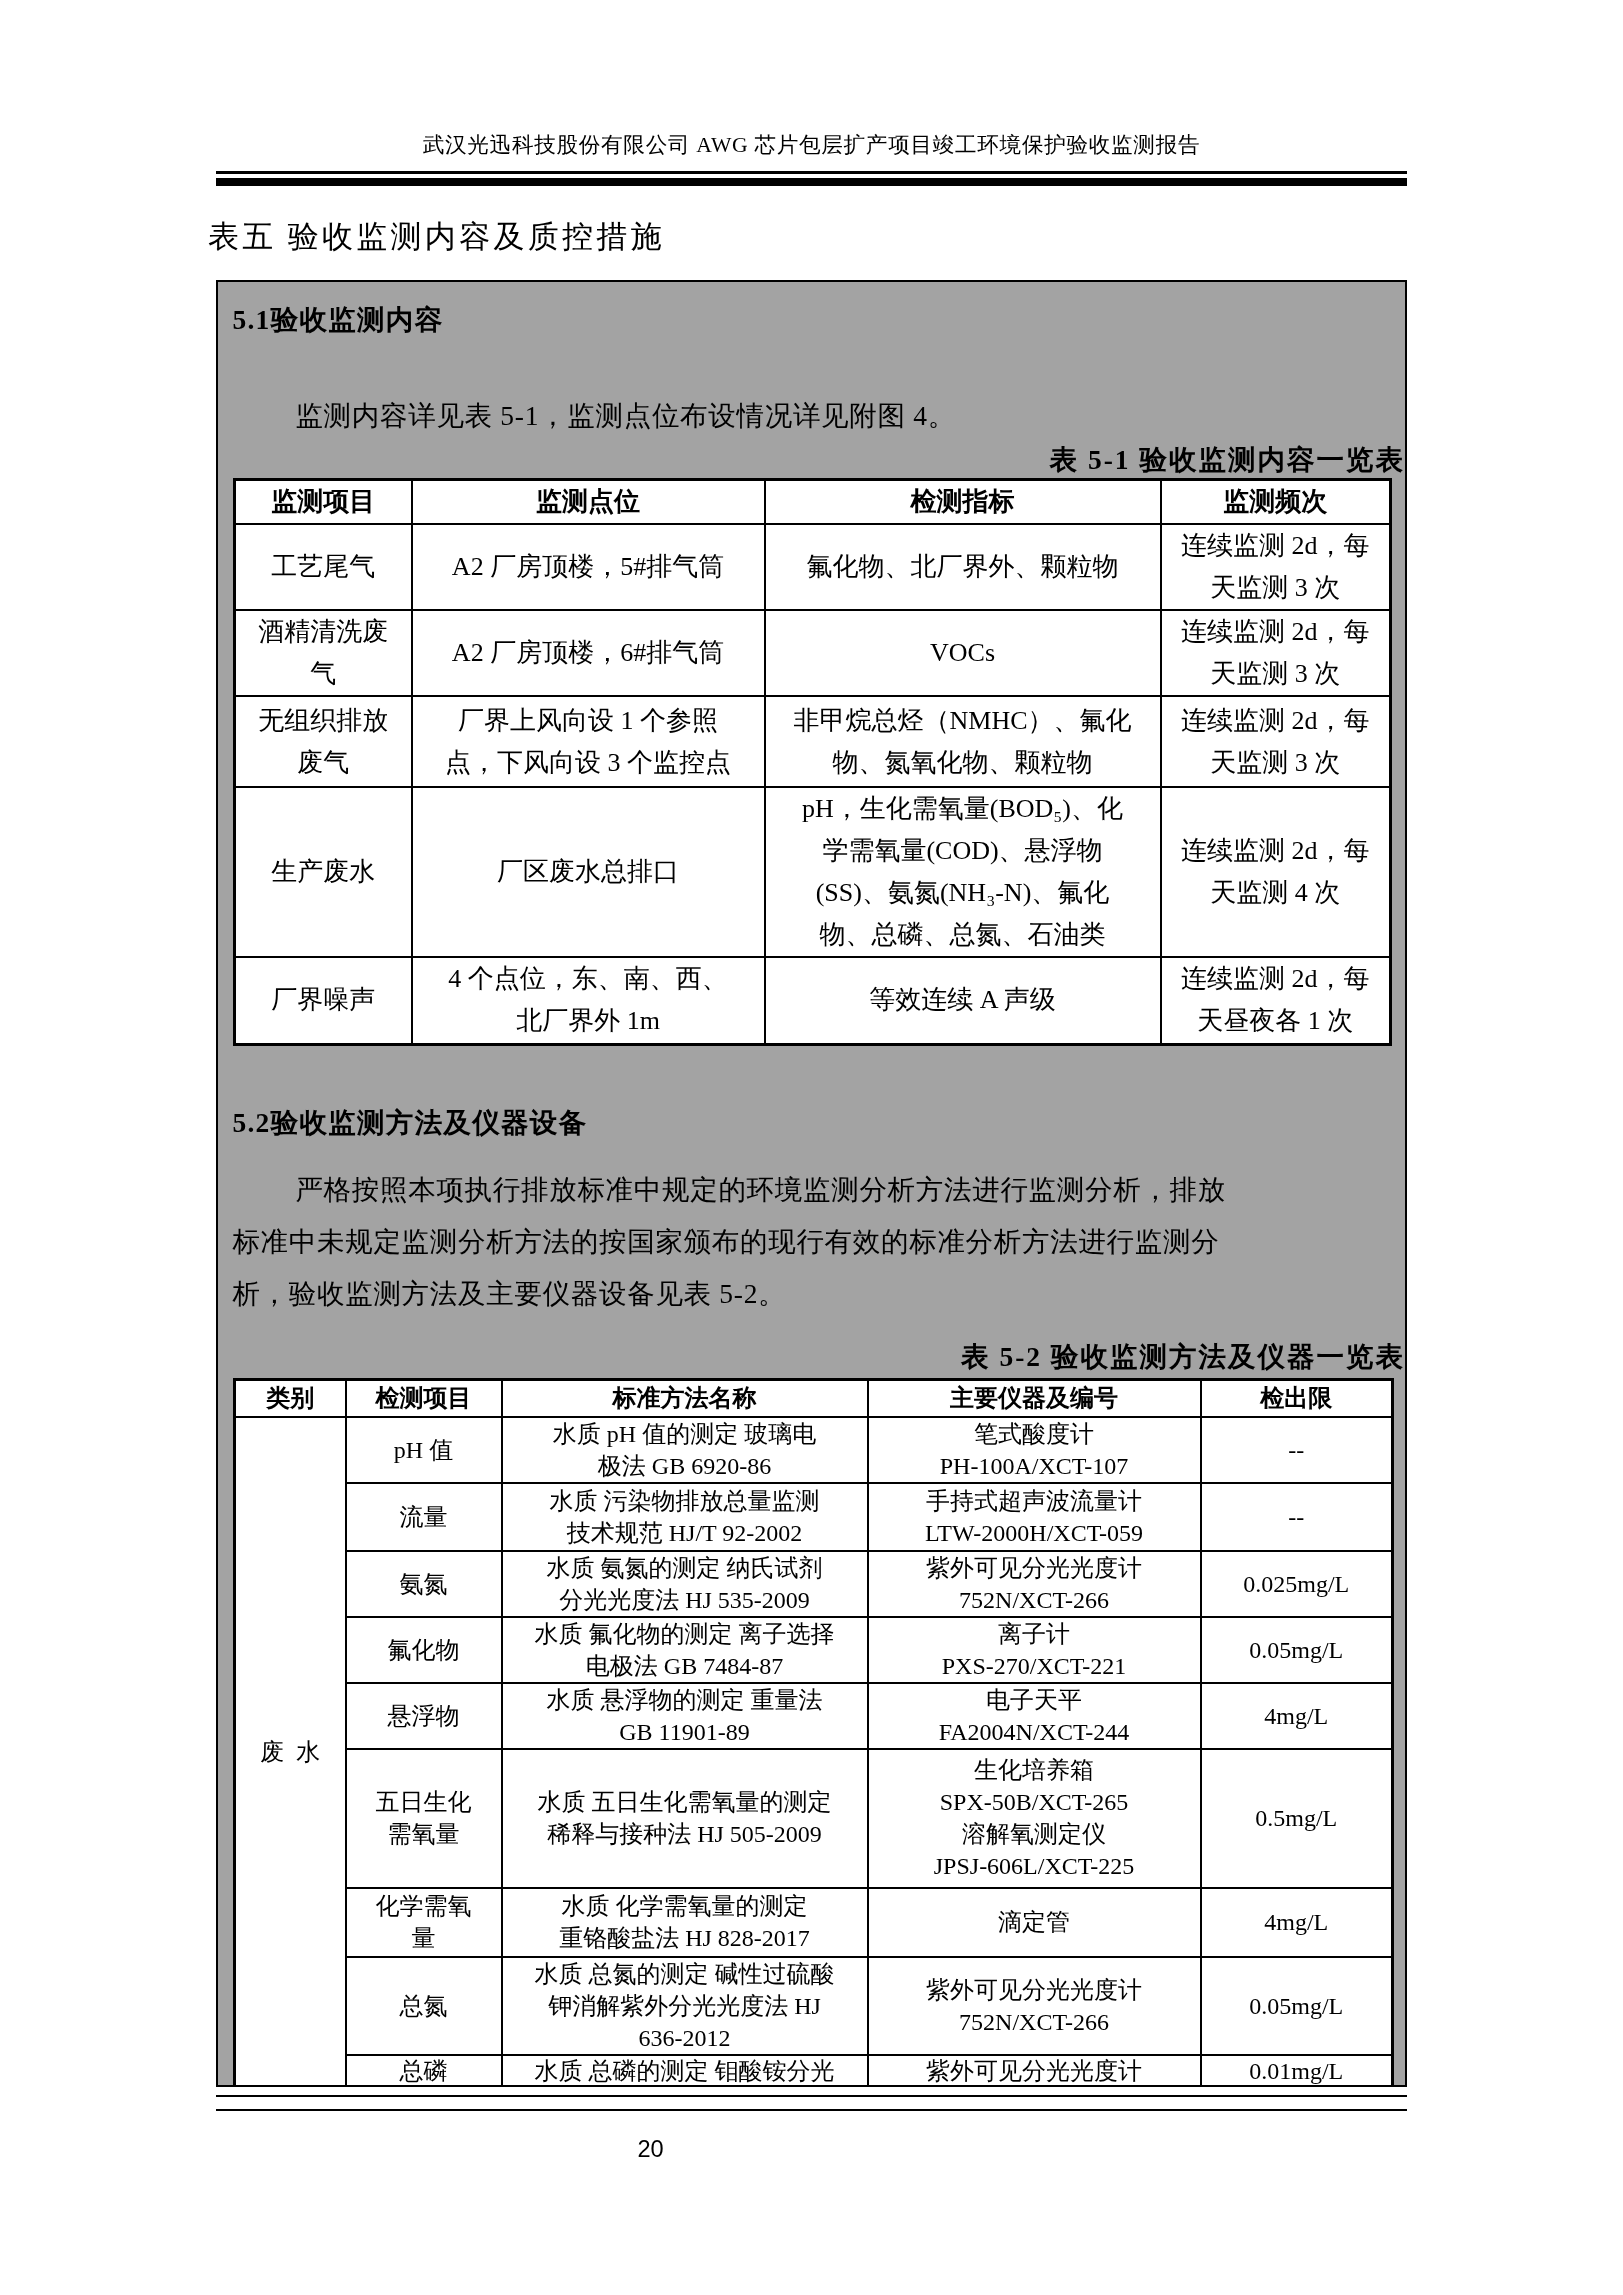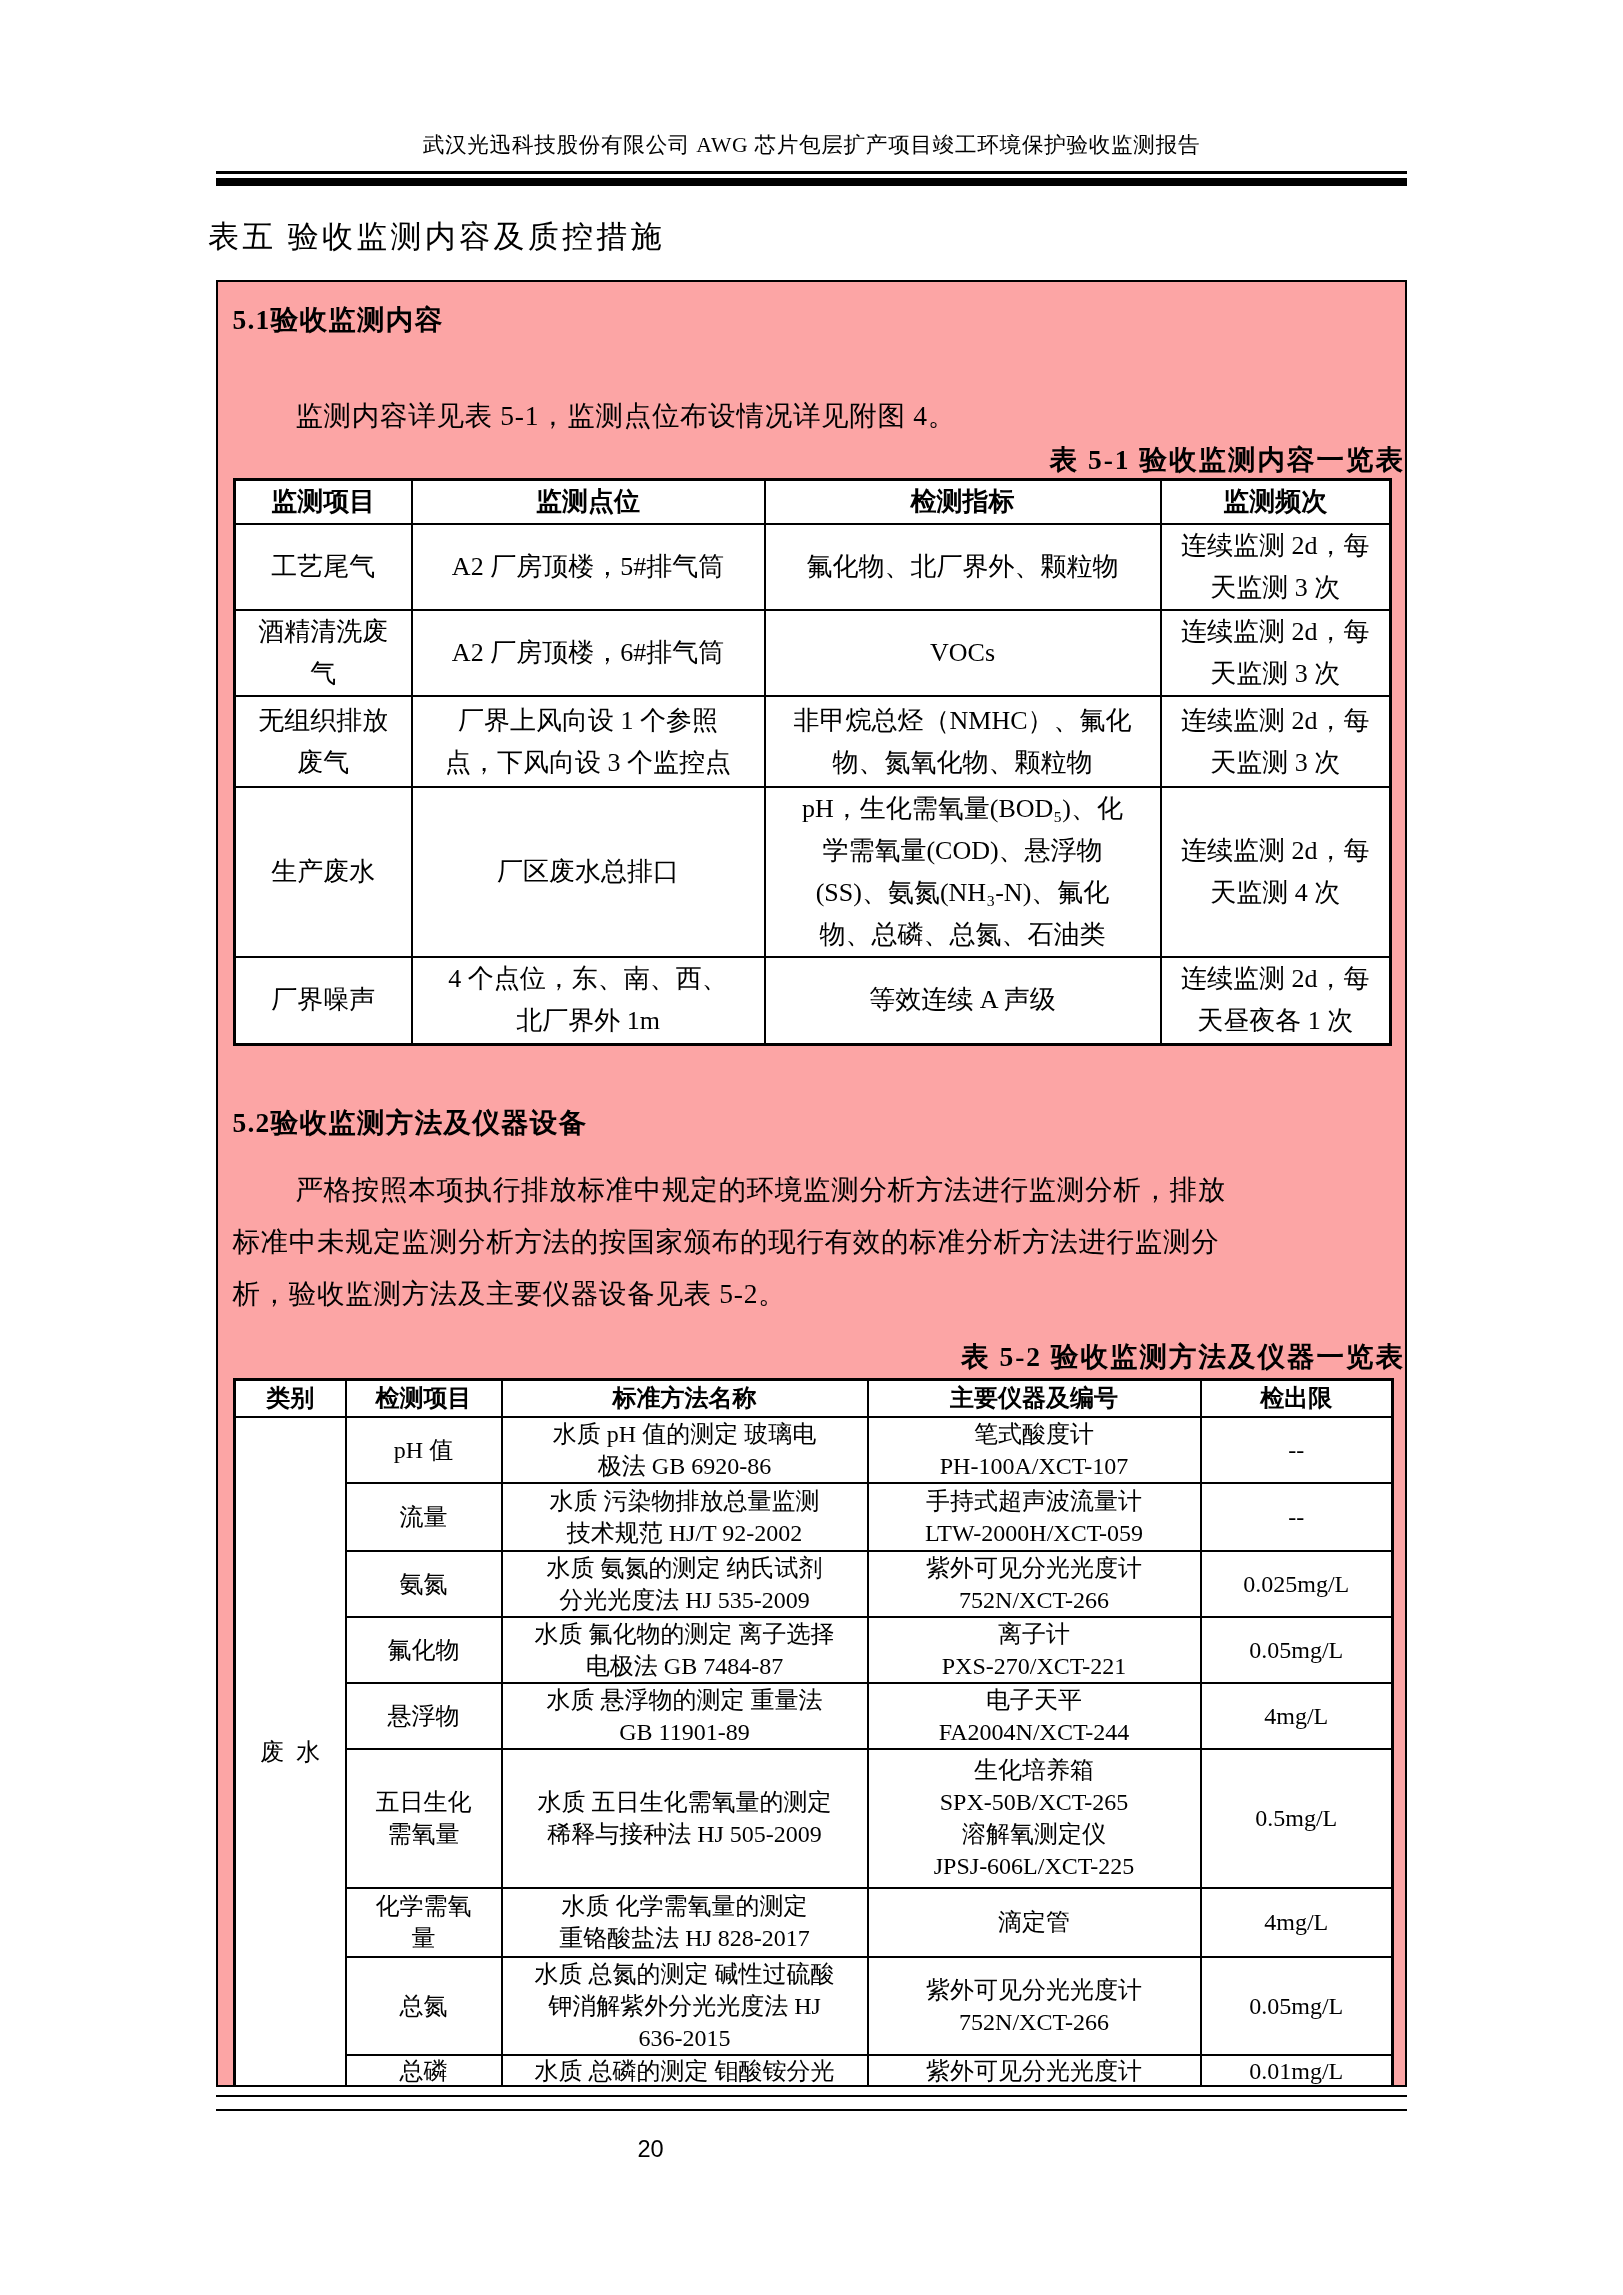--- a/index.html
+++ b/index.html
@@ -17,21 +17,21 @@
   .rule-thin  { position:absolute; top:171px; left:216px; width:1191px; height:2.6px;  background:#000; }
   .rule-thick { position:absolute; top:178px; left:216px; width:1191px; height:7.9px; background:#000; }
 
   .main-title {
     position:absolute; top:216px; left:208px; margin:0;
     font-size:31px; font-weight:normal; letter-spacing:3.3px;
   }
 
   .outer-box {
     position:absolute; left:216px; top:280px; width:1191px; height:1807px;
-    border:2.6px solid #000; box-sizing:border-box; overflow:hidden; background:#fca5a5;
+    border:2.6px solid #000; box-sizing:border-box; overflow:hidden; background:#a3a3a3;
   }
 
   .sec-heading {
     position:absolute; left:14.4px; margin:0;
     font-size:27.5px; font-weight:bold; letter-spacing:1.3px;
   }
   .h51 { top:19.6px; }
   .h52 { top:823px; }
 
   .para { position:absolute; left:14.4px; width:1158px; font-size:27.5px; letter-spacing:0.7px; }
@@ -233,21 +233,21 @@
 量</td>
           <td>水质 化学需氧量的测定
 重铬酸盐法 HJ 828-2017</td>
           <td>滴定管</td>
           <td>4mg/L</td>
         </tr>
         <tr style="height:97px">
           <td>总氮</td>
           <td>水质 总氮的测定 碱性过硫酸
 钾消解紫外分光光度法 HJ
-636-2015</td>
+636-2012</td>
           <td>紫外可见分光光度计
 752N/XCT-266</td>
           <td>0.05mg/L</td>
         </tr>
         <tr class="row-cut" style="height:33px">
           <td>总磷</td>
           <td>水质 总磷的测定 钼酸铵分光</td>
           <td>紫外可见分光光度计</td>
           <td>0.01mg/L</td>
         </tr>

